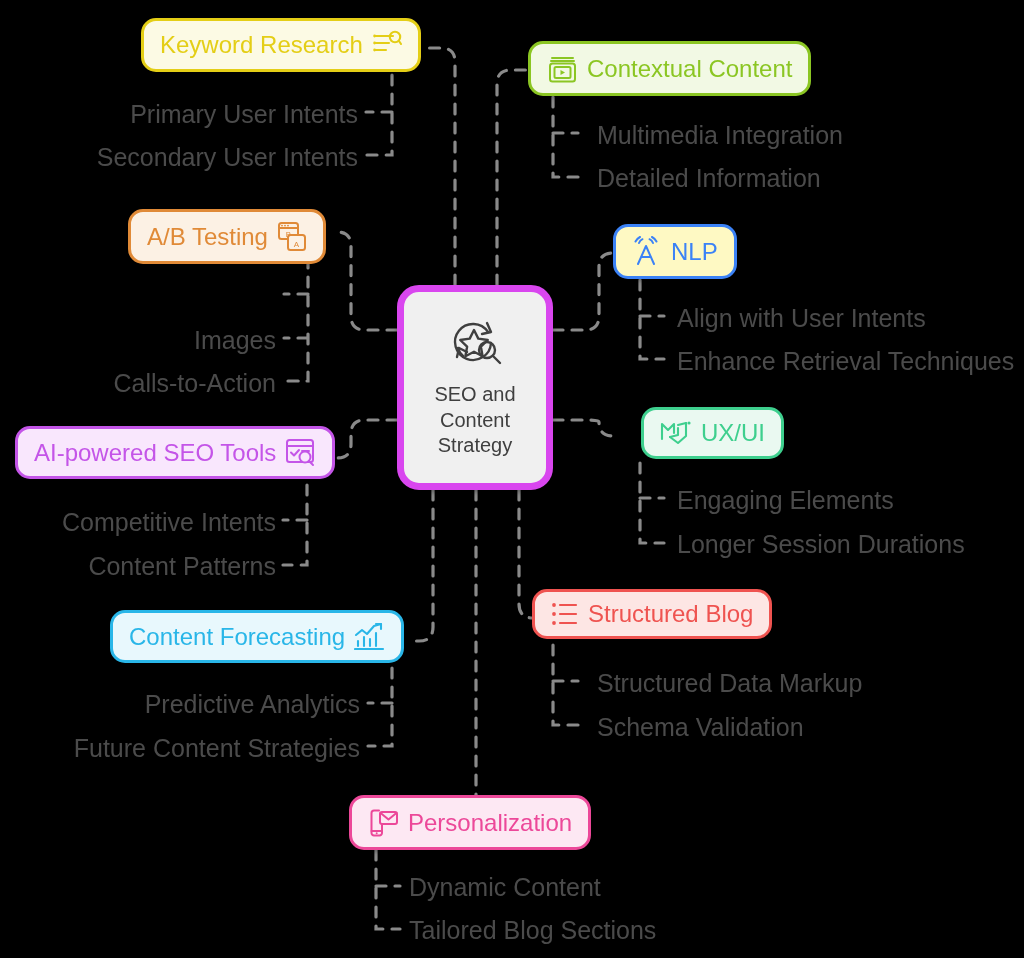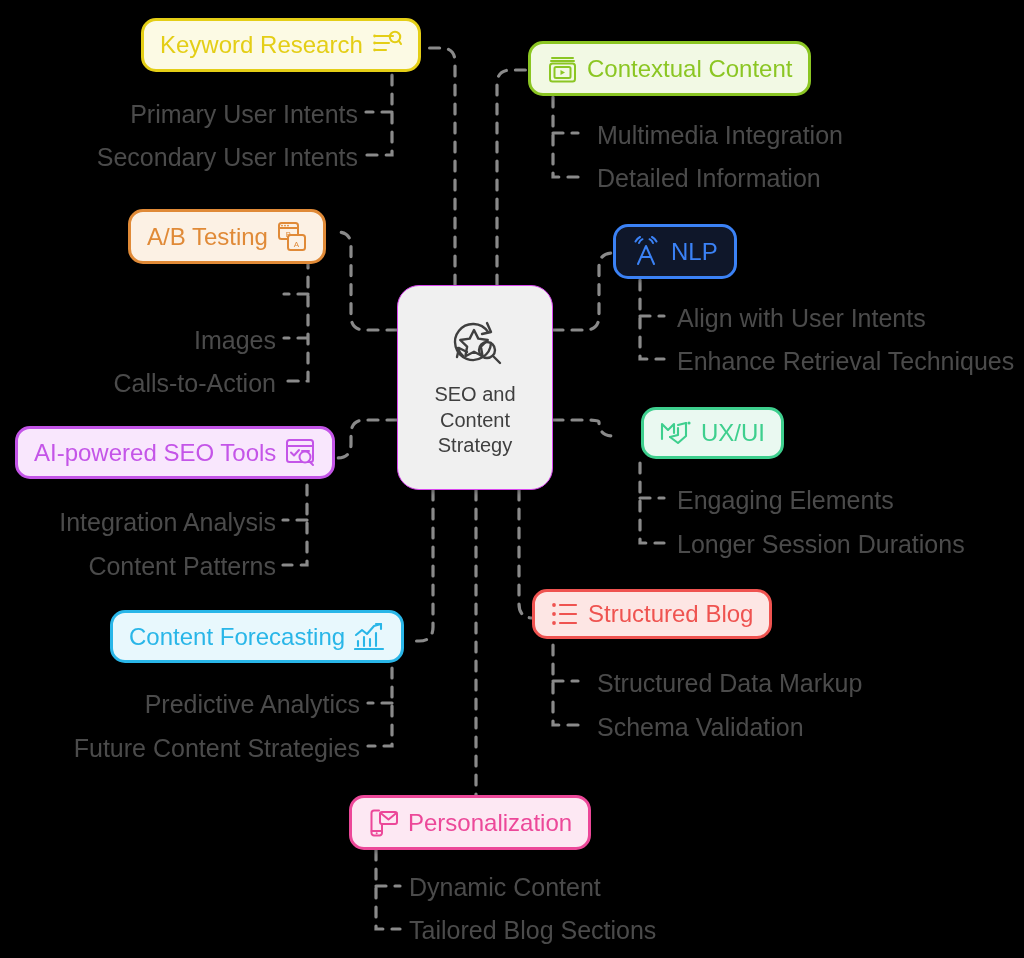--- a/index.html
+++ b/index.html
@@ -11,21 +11,21 @@
   }
   #canvas { position:relative; width:1024px; height:958px; }
 
   svg.links { position:absolute; left:0; top:0; width:1024px; height:958px; pointer-events:none; }
 
   
   .center-node{
     position:absolute; left:397px; top:285px;
     width:156px; height:205px;
     background:#F0F0F0;
-    border:1px solid #d946ef;
+    border:7px solid #d946ef;
     border-radius:22px;
     display:flex; flex-direction:column;
     align-items:center; justify-content:center;
     gap:8px;
     box-shadow:0 2px 5px rgba(0,0,0,.35);
   }
   .center-node .ctitle{
     font-size:20px; line-height:1.28; color:#3F3F3F;
     text-align:center; font-weight:400; white-space:pre-line;
   }
@@ -157,21 +157,21 @@
       <g stroke="#C455E8" stroke-width="2" fill="none" stroke-linecap="round" stroke-linejoin="round">
         <rect x="2" y="2" width="26" height="22" rx="2.5"></rect>
         <path d="M2,8 H28"></path>
         <path d="M6,14.5 L9,17.5 L14,12"></path>
         <path d="M17,13 H24"></path>
         <circle cx="20" cy="19" r="5.5" fill="#F9E7FD"></circle>
         <path d="M24,23 L28,27"></path>
       </g>
     </svg>
   </div>
-  <div class="leaf r" style="left:0; top:510px; width:276px;">Integration Analysis</div>
+  <div class="leaf r" style="left:0; top:510px; width:276px;">Competitive Intents</div>
   <div class="leaf r" style="left:0; top:554px; width:276px;">Content Patterns</div>
 
   <div class="node" style="left:110px; top:610px; border-color:#29B6E8; background:#E8F8FD;">
     <span class="nlabel" style="color:#29B6E8;">Content Forecasting</span>
     <svg width="31" height="29" viewBox="0 0 31 29">
       <g stroke="#29B6E8" stroke-width="2.1" fill="none" stroke-linecap="round" stroke-linejoin="round">
         <path d="M2,13 L8,8 L13,12 L20,4 L27,2"></path>
         <path d="M22,2 L27,2 L27,7"></path>
         <path d="M4,24 V19 M10,24 V15 M16,24 V17 M22,24 V11"></path>
         <path d="M1,27 H29"></path>
@@ -203,21 +203,21 @@
         <path d="M5,5 H26 M4,8 H27"></path>
         <rect x="3" y="10.5" width="25" height="18" rx="2.5"></rect>
         <rect x="7.5" y="14" width="16" height="11" rx="1.5"></rect>
         <path d="M13.5,17 L18,19.5 L13.5,22 Z" fill="#8BC623" stroke="none"></path>
       </g>
     </svg>
   </div>
   <div class="leaf" style="left:597px; top:123px;">Multimedia Integration</div>
   <div class="leaf" style="left:597px; top:166px;">Detailed Information</div>
 
-  <div class="node rev" style="left:613px; top:224px; border-color:#3B82F6; background:#0f172a;">
+  <div class="node rev" style="left:613px; top:224px; border-color:#3B82F6; background:#fef9c3;">
     <span class="nlabel" style="color:#3B82F6;">NLP</span>
     <svg width="30" height="31" viewBox="0 0 30 31">
       <g stroke="#3B82F6" stroke-width="2" fill="none" stroke-linecap="round" stroke-linejoin="round">
         <path d="M6,28 L14,10 L22,28"></path>
         <path d="M9.6,21 H18.4"></path>
         <path d="M7,7 A7,7 0 0 1 10.5,3.2"></path>
         <path d="M3.5,5.5 A11,11 0 0 1 8,1"></path>
         <path d="M21,7 A7,7 0 0 0 17.5,3.2"></path>
         <path d="M24.5,5.5 A11,11 0 0 0 20,1"></path>
       </g>

